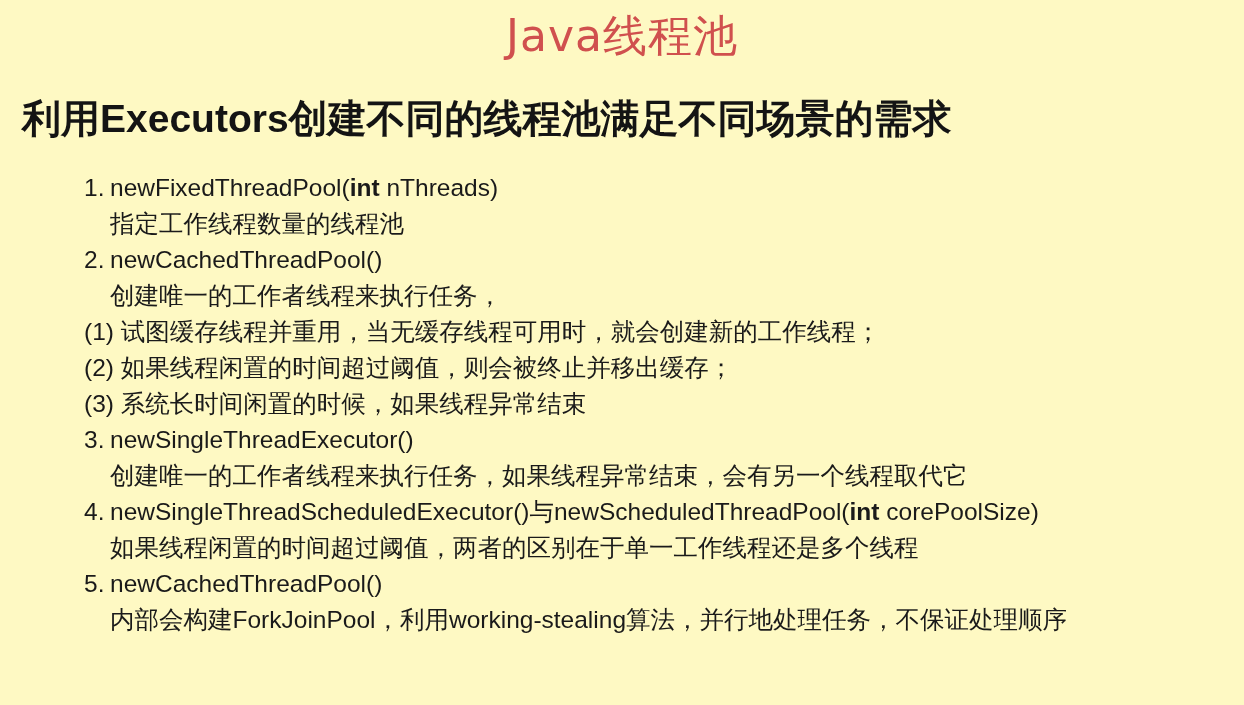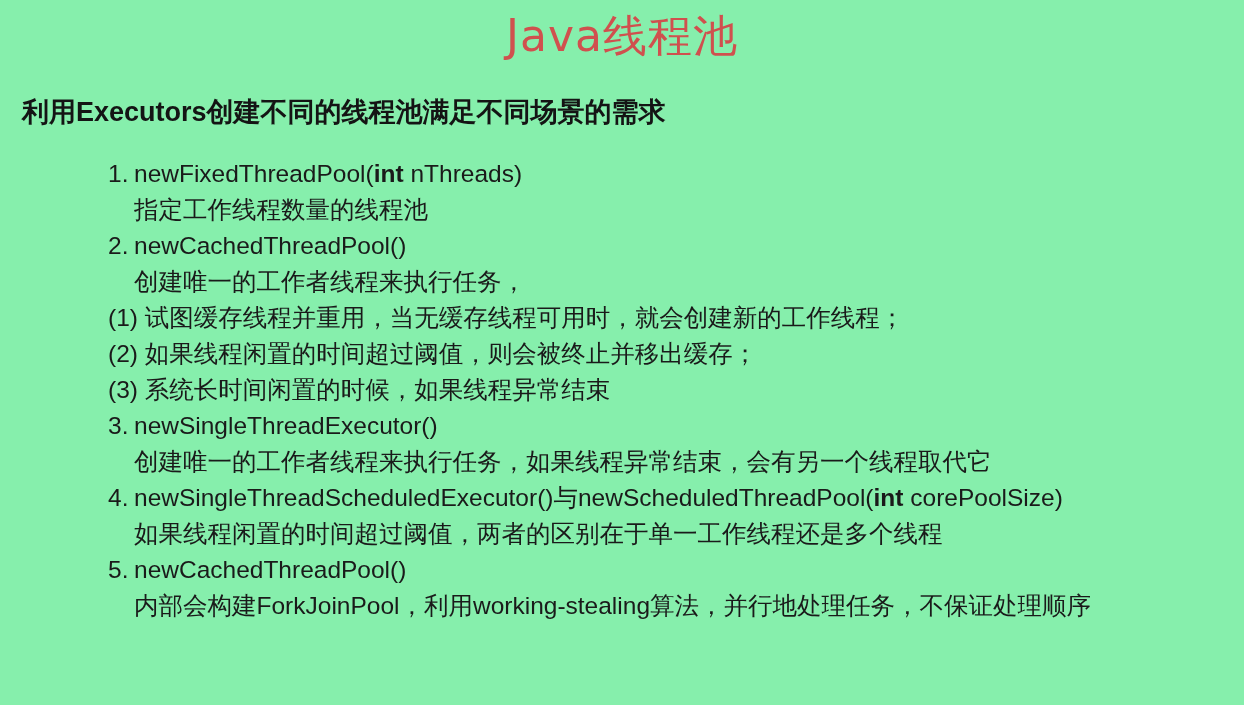--- a/index.html
+++ b/index.html
@@ -13,44 +13,44 @@
     font-family: "Liberation Sans", "DejaVu Sans", sans-serif;
     color: #1a1a1a;
     overflow: hidden;
     position: relative;
   }
   .slide {
     position: relative;
     width: 1244px;
     height: 705px;
     box-sizing: border-box;
-    background: #86efac;
+    background: #fef9c3;
   }
   .slide-title {
     text-align: center;
     color: #d0504e;
     font-size: 44px;
     font-weight: 400;
     letter-spacing: 1px;
     padding-top: 10px;
     line-height: 1.2;
     font-family: "DejaVu Sans", "Liberation Sans", sans-serif;
   }
   .subtitle {
     margin-top: 34px;
     padding-left: 22px;
-    font-size: 27px;
+    font-size: 39px;
     font-weight: bold;
     color: #141414;
     letter-spacing: 0px;
     line-height: 1.15;
   }
   .content {
     margin-top: 28px;
-    padding-left: 108px;
+    padding-left: 84px;
     padding-right: 30px;
   }
   .line {
     font-size: 24.5px;
     line-height: 1.47;
     color: #1a1a1a;
     white-space: nowrap;
   }
   .line.indent {
     padding-left: 26px;

